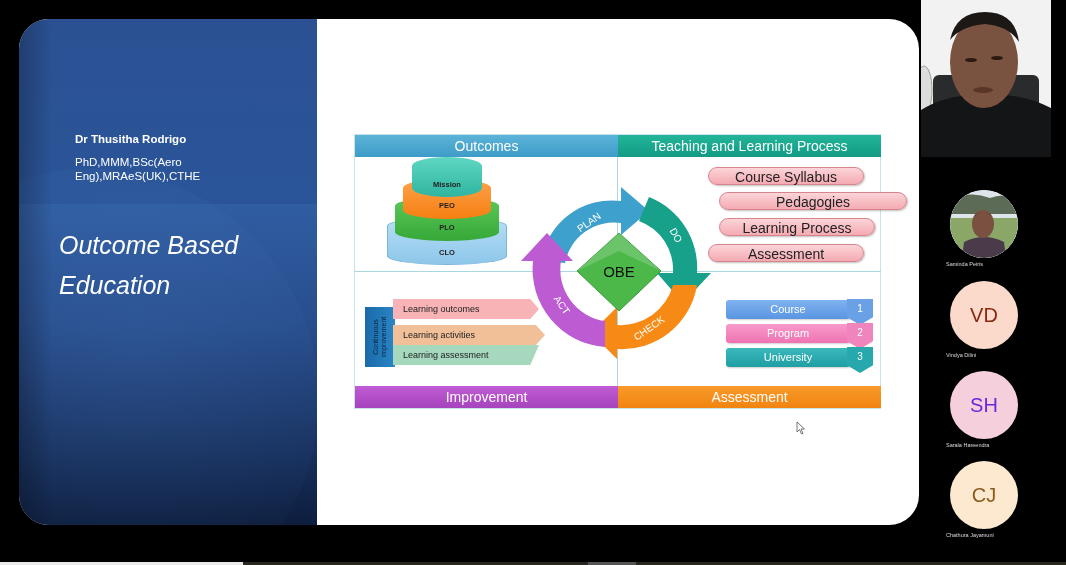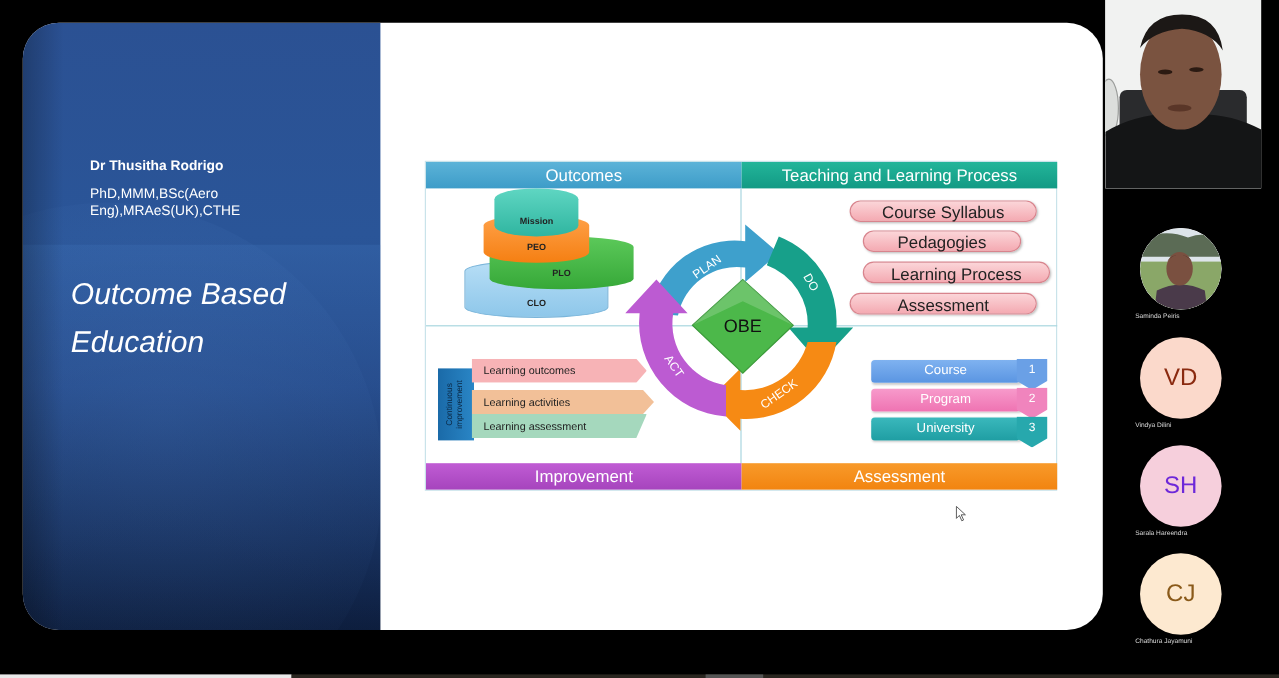--- a/index.html
+++ b/index.html
@@ -82,33 +82,33 @@
     <div id="diagram">
       <div class="hdr hdr-outcomes">Outcomes</div>
       <div class="hdr hdr-tlp">Teaching and Learning Process</div>
       <div class="vline"></div>
       <div class="hline"></div>
 
       <div>
         <div class="tier" style="left:32px;top:82px;width:120px;height:48px;background:linear-gradient(#b7def6,#8ec7ea);border:1px solid #7ab5da;">
             <span style="top:30px">CLO</span>
           </div>
-        <div class="tier" style="left:40px;top:62px;width:120px;height:44px;background:linear-gradient(#5cc95a,#36a838);margin-left:13px;">
+        <div class="tier" style="left:40px;top:62px;width:104px;height:44px;background:linear-gradient(#5cc95a,#36a838);">
             <span style="top:26px">PLO</span>
           </div>
         <div class="tier" style="left:48px;top:44px;width:88px;height:40px;background:linear-gradient(#ffa24a,#f57f12);">
             <span style="top:22px">PEO</span>
           </div>
         <div class="tier" style="left:57px;top:22px;width:70px;height:40px;background:linear-gradient(#5fd6c2,#2fb5a0);">
             <span style="top:23px">Mission</span>
           </div>
       </div>
 
       <div class="pill" style="left:353px;top:32px;width:156px;">Course Syllabus</div>
-      <div class="pill" style="left:364px;top:57px;width:132px;">Pedagogies</div>
+      <div class="pill" style="left:364px;top:57px;width:188px;">Pedagogies</div>
       <div class="pill" style="left:364px;top:83px;width:156px;">Learning Process</div>
       <div class="pill" style="left:353px;top:109px;width:156px;">Assessment</div>
 
       <svg style="position:absolute;left:166px;top:46px;" width="200" height="180" viewBox="0 0 200 180">
 
         <path d="M20,80 A72,72 0 0 1 100,20 L100,6 L128,30 L100,54 L100,42 A50,50 0 0 0 44,82 Z" fill="#3ea0cc"></path>
 
         <path d="M128,16 A76,76 0 0 1 176,92 L190,92 L162,122 L136,92 L152,92 A52,52 0 0 0 118,40 Z" fill="#17a08a"></path>
 
         <path d="M176,104 A76,76 0 0 1 96,168 L96,178 L70,152 L96,126 L96,144 A54,54 0 0 0 152,104 Z" fill="#f68a14"></path>

